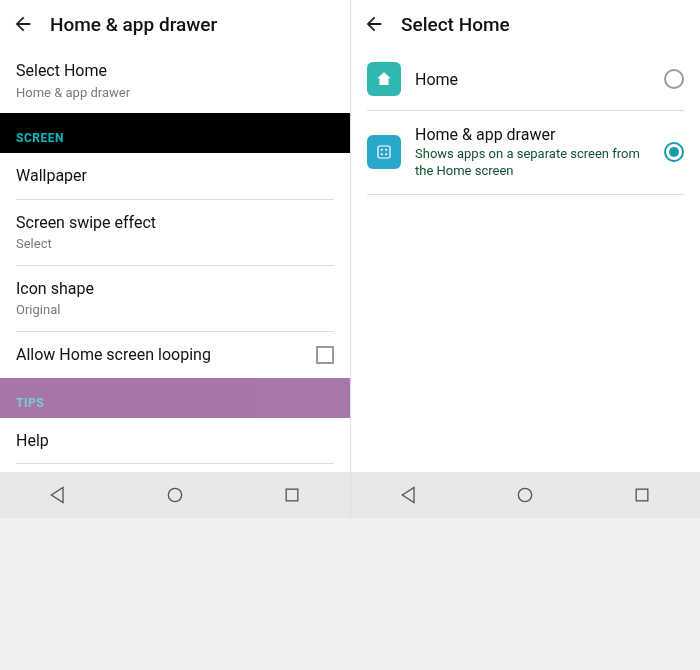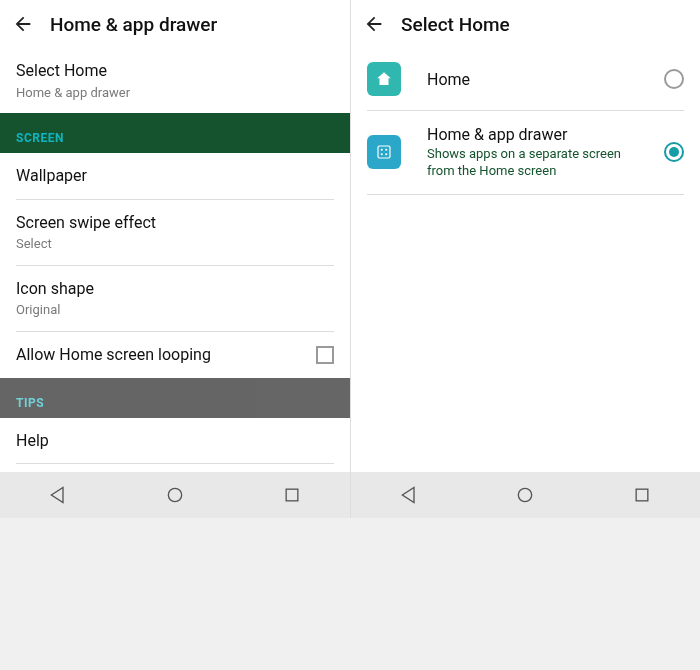--- a/index.html
+++ b/index.html
@@ -51,34 +51,34 @@
       color: #7a7a7a;
       margin-top: 2px;
       line-height: 1.35;
     }
     .divider {
       height: 1px;
       background: #dcdcdc;
       margin: 0 16px;
     }
     .section-header {
-      background: #14532d;
-      padding: 18px 16px 8px 16px;
-      font-size: 12px;
-      font-weight: 700;
-      letter-spacing: 0.5px;
-      color: #12b3c0;
-    }
-    .section-header-dim {
       background: #000000;
       padding: 18px 16px 8px 16px;
       font-size: 12px;
       font-weight: 700;
       letter-spacing: 0.5px;
       color: #12b3c0;
+    }
+    .section-header-dim {
+      background: #701a75;
+      padding: 18px 16px 8px 16px;
+      font-size: 12px;
+      font-weight: 700;
+      letter-spacing: 0.5px;
+      color: #12b3c0;
       opacity: 0.6;
     }
     .checkbox-row {
       display: flex;
       align-items: center;
       gap: 21px;
     }
     .checkbox-row .text {
       flex: 1;
     }
@@ -86,21 +86,21 @@
       width: 18px;
       height: 18px;
       border: 2px solid #9a9a9a;
       flex-shrink: 0;
     }
     
     .option-row {
       display: flex;
       align-items: center;
       padding: 14px 16px;
-      gap: 26px;
+      gap: 14px;
       background: #fff;
     }
     .option-icon {
       width: 34px;
       height: 34px;
       border-radius: 6px;
       display: flex;
       align-items: center;
       justify-content: center;
       flex-shrink: 0;

